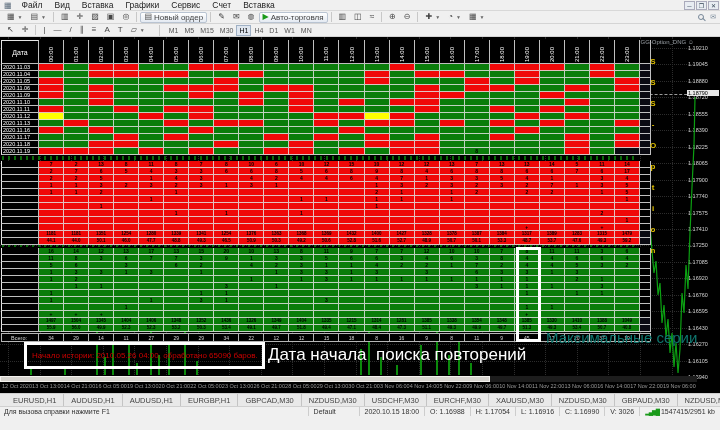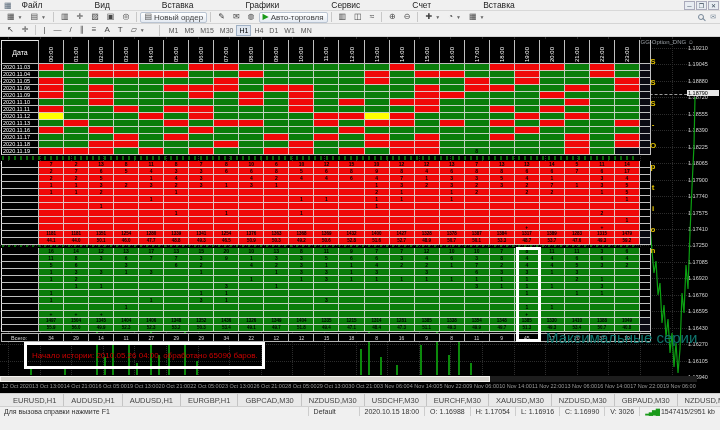--- a/index.html
+++ b/index.html
@@ -84,21 +84,21 @@
   .connbars{display:inline-block;margin-right:2px;color:#1a9a1a;font-size:6px;letter-spacing:-1px;}
 </style>
 </head>
 <body>
 
 <div class="app">
 
 
   <div class="menubar">
     <span class="menu-chart-ico">▦</span>
-    <span style="display:flex;gap:40px;">
+    <span style="display:flex;">
         <div class="menu-item">Файл</div>
         <div class="menu-item">Вид</div>
         <div class="menu-item">Вставка</div>
         <div class="menu-item">Графики</div>
         <div class="menu-item">Сервис</div>
         <div class="menu-item">Счет</div>
         <div class="menu-item">Вставка</div>
       </span>
     <span class="menu-spacer"></span>
     <span class="cbtn">─</span>
@@ -1494,20 +1494,21 @@
           <div class="hcell">37</div>
           <div class="hcell">19</div>
           <div class="hcell"></div>
         </div>
       </div>
 
     <div class="colbox"></div>
     <div class="histbox">
       <span class="histtext">Начало истории: 2010.05.26 04:00, обработано 65090 баров.</span>
     </div>
+    <div class="bigtext1">Дата начала  поиска повторений</div>
     <div class="bigtext2">Максимальные серии</div>
 
     <div class="hscroll">
       <div class="hthumb"></div>
     </div>
     <div class="timeaxis">
         <span>12 Oct 2020</span>
         <span>13 Oct 13:00</span>
         <span>14 Oct 21:00</span>
         <span>16 Oct 05:00</span>

